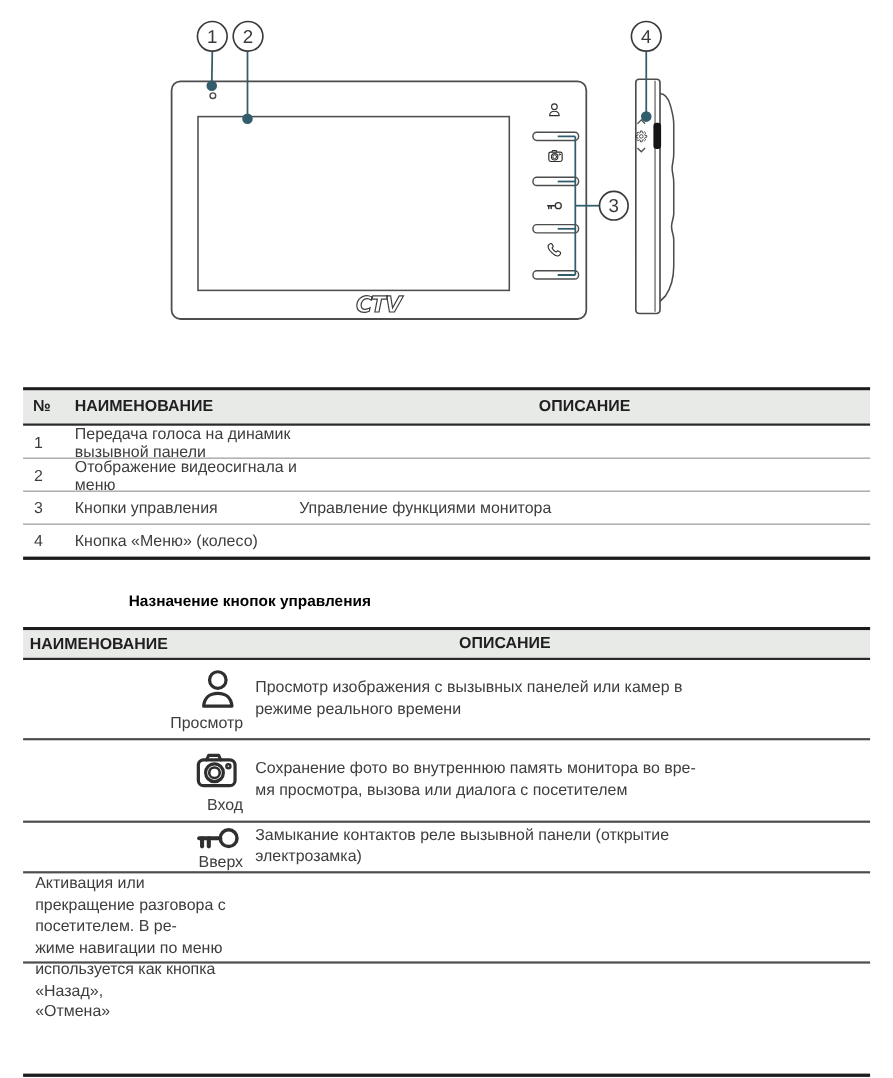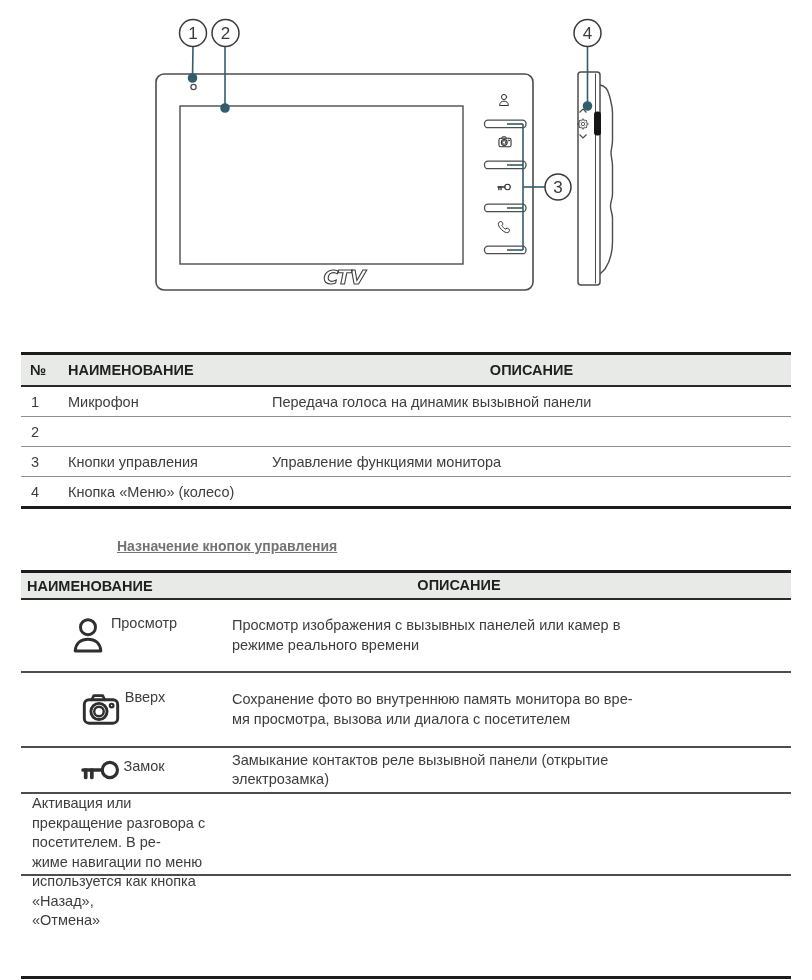--- a/index.html
+++ b/index.html
@@ -16,30 +16,30 @@
   .t1 .hrow{display:grid;grid-template-columns:47px 204px 1fr;height:30px;
       background:#e8eae8;border-bottom:2px solid #2a2a2a;align-items:center;font-weight:bold;color:#1f1f1f;}
   .t1 .row{display:grid;grid-template-columns:47px 204px 1fr;height:29px;
       border-bottom:1px solid #8f8f8f;align-items:center;}
   .t1 .row:last-child{border-bottom:none;}
   .t1 .c-num{padding-left:10px;}
   .t1 .hrow .c-num{padding-left:9px;}
   .t1 .hrow .c-desc{text-align:center;}
 
   
-  .t2-title{position:absolute;left:117px;top:538px;font-size:14px;font-weight:bold;color:#737373;text-decoration:underline;}
+  .t2-title{position:absolute;left:117px;top:538px;font-size:14px;font-weight:bold;color:#000000;}
   .t2{position:absolute;left:21px;top:570px;width:770px;
       border-top:3px solid #1c1c1c;border-bottom:3px solid #1c1c1c;font-size:14.5px;}
   .t2 .hrow{display:grid;grid-template-columns:200px 1fr;height:25px;
       background:#e8eae8;border-bottom:2px solid #2a2a2a;align-items:center;font-weight:bold;color:#1f1f1f;}
   .t2 .hrow .c-name{padding-left:6px;}
   .t2 .hrow .c-desc{text-align:center;padding-right:105px;}
   .t2 .row{display:grid;grid-template-columns:200px 1fr;border-bottom:2px solid #4d4d4d;align-items:center;}
   .t2 .row:last-child{border-bottom:none;}
-  .t2 .iconcell{display:flex;flex-direction:row;align-items:flex-start;justify-content:center;}
+  .t2 .iconcell{display:flex;flex-direction:column;align-items:flex-end;justify-content:center;}
   .t2 .iconlabel{margin-top:1px;}
   .t2 .c-desc{padding-left:11px;white-space:pre-line;line-height:19.5px;}
   .h71{height:71px;} .h73{height:73px;} .h44{height:44px;} .h80{height:80px;} .h100{height:100px;}
 </style>
 </head>
 <body>
 
 <div id="page">
 
   <svg width="0" height="0" style="position:absolute" aria-hidden="true">
@@ -129,25 +129,25 @@
   </svg>
 
   <div class="t1">
     <div class="hrow">
       <div class="c-num">№</div>
       <div class="c-name">НАИМЕНОВАНИЕ</div>
       <div class="c-desc">ОПИСАНИЕ</div>
     </div>
     <div class="row">
       <div class="c-num">1</div>
-      <div class="c-name">Микрофон</div>
       <div class="c-desc">Передача голоса на динамик вызывной панели</div>
     </div>
     <div class="row">
       <div class="c-num">2</div>
+      <div class="c-desc">Отображение видеосигнала и меню</div>
     </div>
     <div class="row">
       <div class="c-num">3</div>
       <div class="c-name">Кнопки управления</div>
       <div class="c-desc">Управление функциями монитора</div>
     </div>
     <div class="row">
       <div class="c-num">4</div>
       <div class="c-name">Кнопка «Меню» (колесо)</div>
     </div>
@@ -170,32 +170,32 @@
       </div>
       <div class="c-desc">Просмотр изображения с вызывных панелей или камер в
 режиме реального времени</div>
     </div>
 
     <div class="row h73">
       <div class="iconcell">
         <svg width="48" height="44" viewBox="0 0 24 24">
             <use href="#icon-camera"></use>
           </svg>
-        <div class="iconlabel">Вверх</div>
+        <div class="iconlabel">Вход</div>
       </div>
       <div class="c-desc">Сохранение фото во внутреннюю память монитора во вре-
 мя просмотра, вызова или диалога с посетителем</div>
     </div>
 
     <div class="row h44">
       <div class="iconcell">
         <svg width="46" height="26" viewBox="0 5 24 14">
             <use href="#icon-key"></use>
           </svg>
-        <div class="iconlabel">Замок</div>
+        <div class="iconlabel">Вверх</div>
       </div>
       <div class="c-desc">Замыкание контактов реле вызывной панели (открытие
 электрозамка)</div>
     </div>
 
     <div class="row h80">
       <div class="c-desc">Активация или прекращение разговора с посетителем. В ре-
 жиме навигации по меню используется как кнопка «Назад»,
 «Отмена»</div>
     </div>

